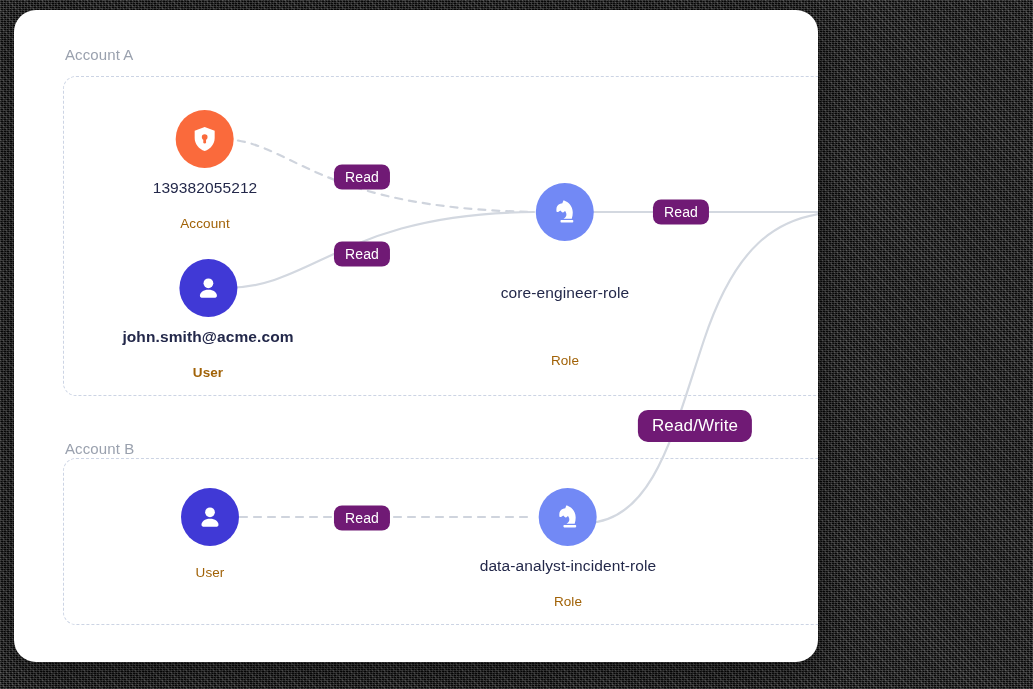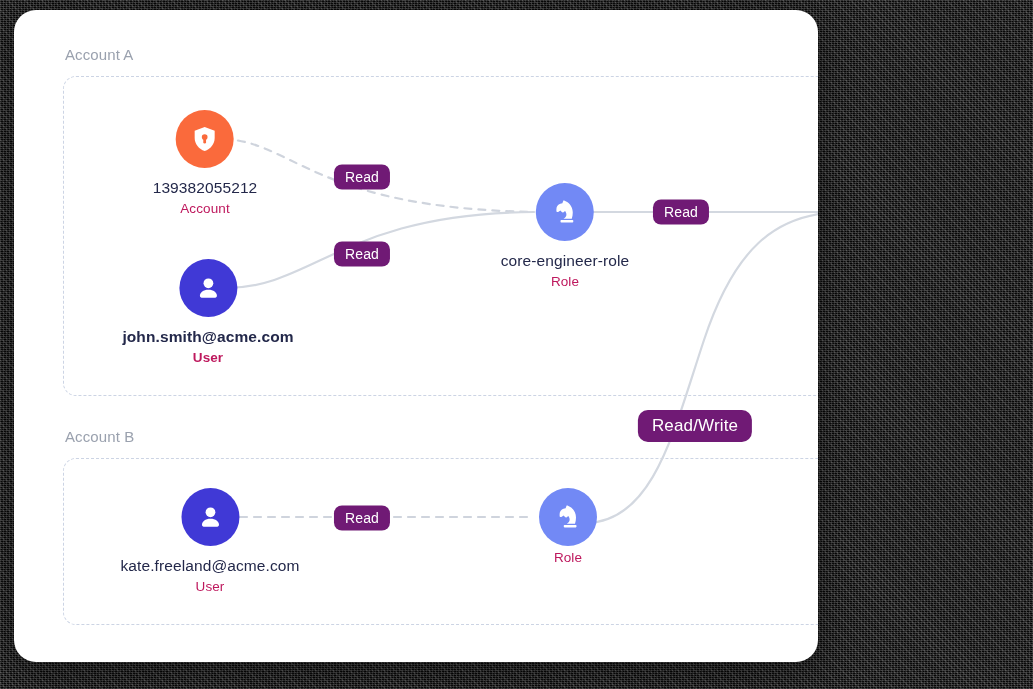--- a/index.html
+++ b/index.html
@@ -54,21 +54,21 @@
   }
   .group-box {
     position: absolute;
     border: 1.4px dashed #ccd4e4;
     border-radius: 13px;
     box-sizing: border-box;
   }
   #group-a-box { left: 49px;  top: 66px;  width: 896px; height: 320px; }
   #group-b-box { left: 49px;  top: 448px; width: 896px; height: 167px; }
   #group-a-label { left: 51px; top: 36px; }
-  #group-b-label { left: 51px; top: 418px; }
+  #group-b-label { left: 51px; top: 430px; }
 
   
   .edges {
     position: absolute;
     inset: 0;
     pointer-events: none;
   }
 
   
   .node {
@@ -89,23 +89,23 @@
     box-sizing: border-box;
   }
   .node-title {
     margin-top: 11px;
     font-size: 15.5px;
     color: #23284a;
     letter-spacing: .1px;
   }
   .node-title.bold { font-weight: bold; }
   .node-sub {
-    margin-top: 4px;
+    margin-top: 19px;
     font-size: 13.5px;
-    color: #be185d;
+    color: #a16207;
     letter-spacing: .1px;
   }
 
   
   .edge-label {
     position: absolute;
     transform: translate(-50%, -50%);
     background: #701a75;
     color: #ffffff;
     border-radius: 8px;
@@ -164,50 +164,50 @@
       <div class="node-circle" style="background:#4039d6;">
         <svg width="30" height="30" viewBox="0 0 24 24" aria-hidden="true">
           <circle cx="12" cy="8.2" r="3.9" fill="#ffffff"></circle>
           <path d="M12 13.4 C7.9 13.4 5.2 15.6 5.2 18.1 C5.2 19.2 6.1 19.8 7.2 19.8 H16.8 C17.9 19.8 18.8 19.2 18.8 18.1 C18.8 15.6 16.1 13.4 12 13.4 Z" fill="#ffffff"></path>
         </svg>
       </div>
       <div class="node-title">john.smith@acme.com</div>
       <div class="node-sub">User</div>
     </div>
 
-    <div class="node" style="left:551px; top:173px;">
+    <div class="node" style="left:551px; top:173px;gap:32px;">
       <div class="node-circle" style="background:#7289f5;">
         <svg width="30" height="30" viewBox="0 0 24 24" aria-hidden="true">
           <path d="M11.1 2.6 C10.6 3.5 10.3 4.2 10.1 4.9 L8.4 5.4 C6.6 6.0 5.3 7.6 5.3 9.5 L5.3 11.2 C5.3 11.9 6.1 12.3 6.7 11.9 L8.5 10.7 L9.6 12.0 C10.0 12.4 10.6 12.4 11.0 12.1 L12.2 11.1 C12.9 11.9 13.3 12.9 13.3 14.0 C13.3 15.1 12.9 15.9 12.1 16.6 L11.0 17.4 L17.6 17.4 C18.1 15.6 18.4 14.0 18.4 12.3 C18.4 8.3 16.1 4.8 12.7 3.3 Z" fill="#ffffff"></path>
           <rect x="8.6" y="18.3" width="10.2" height="2.0" rx="0.6" fill="#ffffff"></rect>
         </svg>
       </div>
       <div class="node-title">core-engineer-role</div>
       <div class="node-sub">Role</div>
     </div>
 
 
     <div class="node" style="left:196px; top:478px;">
       <div class="node-circle" style="background:#4039d6;">
         <svg width="30" height="30" viewBox="0 0 24 24" aria-hidden="true">
           <circle cx="12" cy="8.2" r="3.9" fill="#ffffff"></circle>
           <path d="M12 13.4 C7.9 13.4 5.2 15.6 5.2 18.1 C5.2 19.2 6.1 19.8 7.2 19.8 H16.8 C17.9 19.8 18.8 19.2 18.8 18.1 C18.8 15.6 16.1 13.4 12 13.4 Z" fill="#ffffff"></path>
         </svg>
       </div>
-      <div class="node-title">kate.freeland@acme.com</div>
       <div class="node-sub">User</div>
     </div>
 
     <div class="node" style="left:554px; top:478px;">
       <div class="node-circle" style="background:#7289f5;">
         <svg width="30" height="30" viewBox="0 0 24 24" aria-hidden="true">
           <path d="M11.1 2.6 C10.6 3.5 10.3 4.2 10.1 4.9 L8.4 5.4 C6.6 6.0 5.3 7.6 5.3 9.5 L5.3 11.2 C5.3 11.9 6.1 12.3 6.7 11.9 L8.5 10.7 L9.6 12.0 C10.0 12.4 10.6 12.4 11.0 12.1 L12.2 11.1 C12.9 11.9 13.3 12.9 13.3 14.0 C13.3 15.1 12.9 15.9 12.1 16.6 L11.0 17.4 L17.6 17.4 C18.1 15.6 18.4 14.0 18.4 12.3 C18.4 8.3 16.1 4.8 12.7 3.3 Z" fill="#ffffff"></path>
           <rect x="8.6" y="18.3" width="10.2" height="2.0" rx="0.6" fill="#ffffff"></rect>
         </svg>
       </div>
+      <div class="node-title">data-analyst-incident-role</div>
       <div class="node-sub">Role</div>
     </div>
 
     <div class="edge-label" style="left:348px; top:167px;">Read</div>
     <div class="edge-label" style="left:348px; top:244px;">Read</div>
     <div class="edge-label" style="left:667px; top:202px;">Read</div>
     <div class="edge-label" style="left:348px; top:508px;">Read</div>
     <div class="edge-label big" style="left:681px; top:416px;border-radius:10px;">Read/Write</div>
 
   </div>

